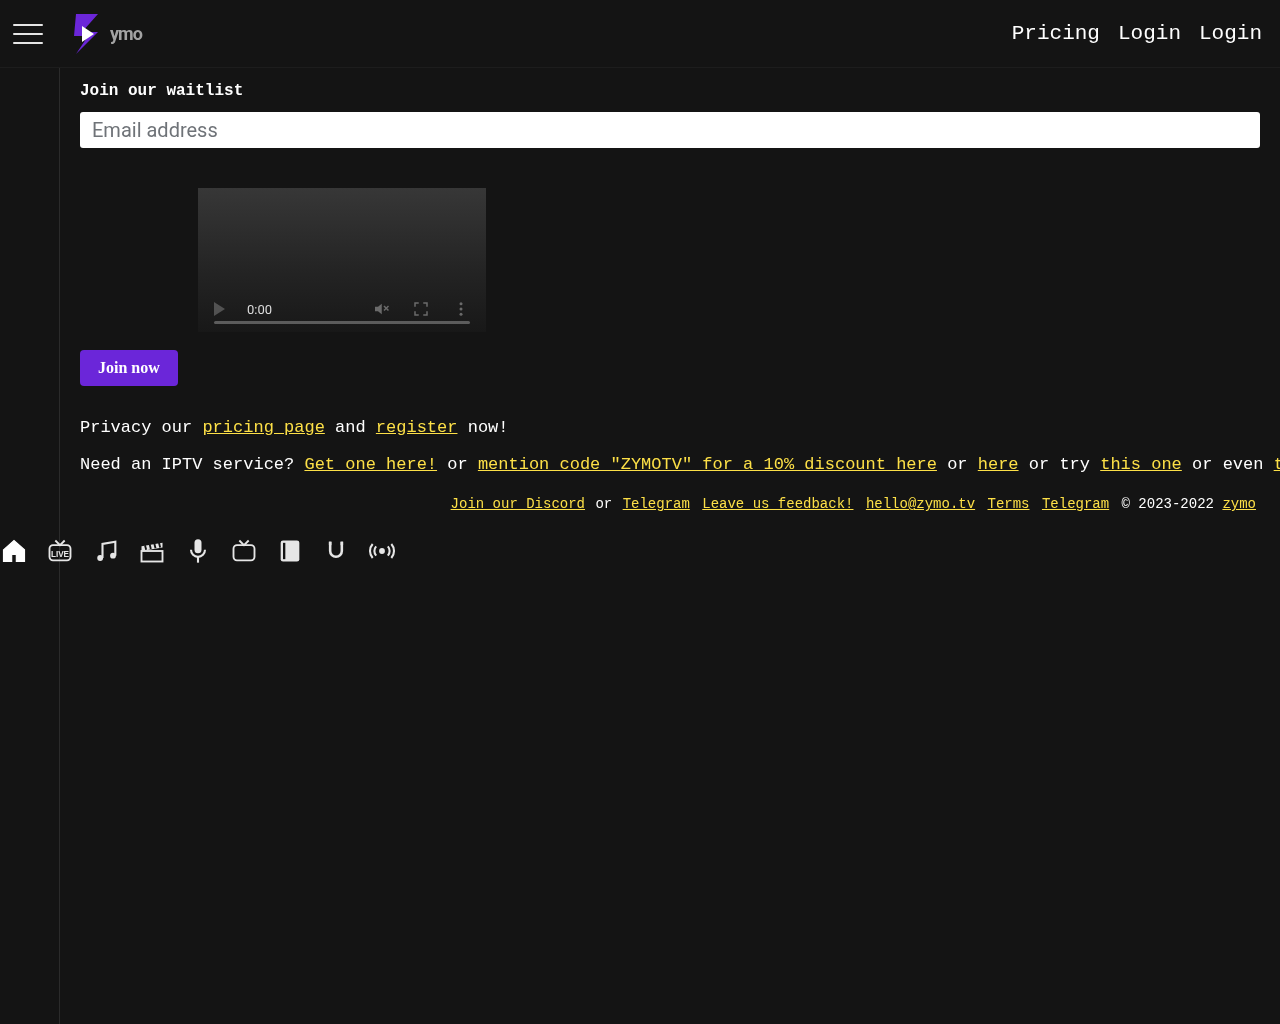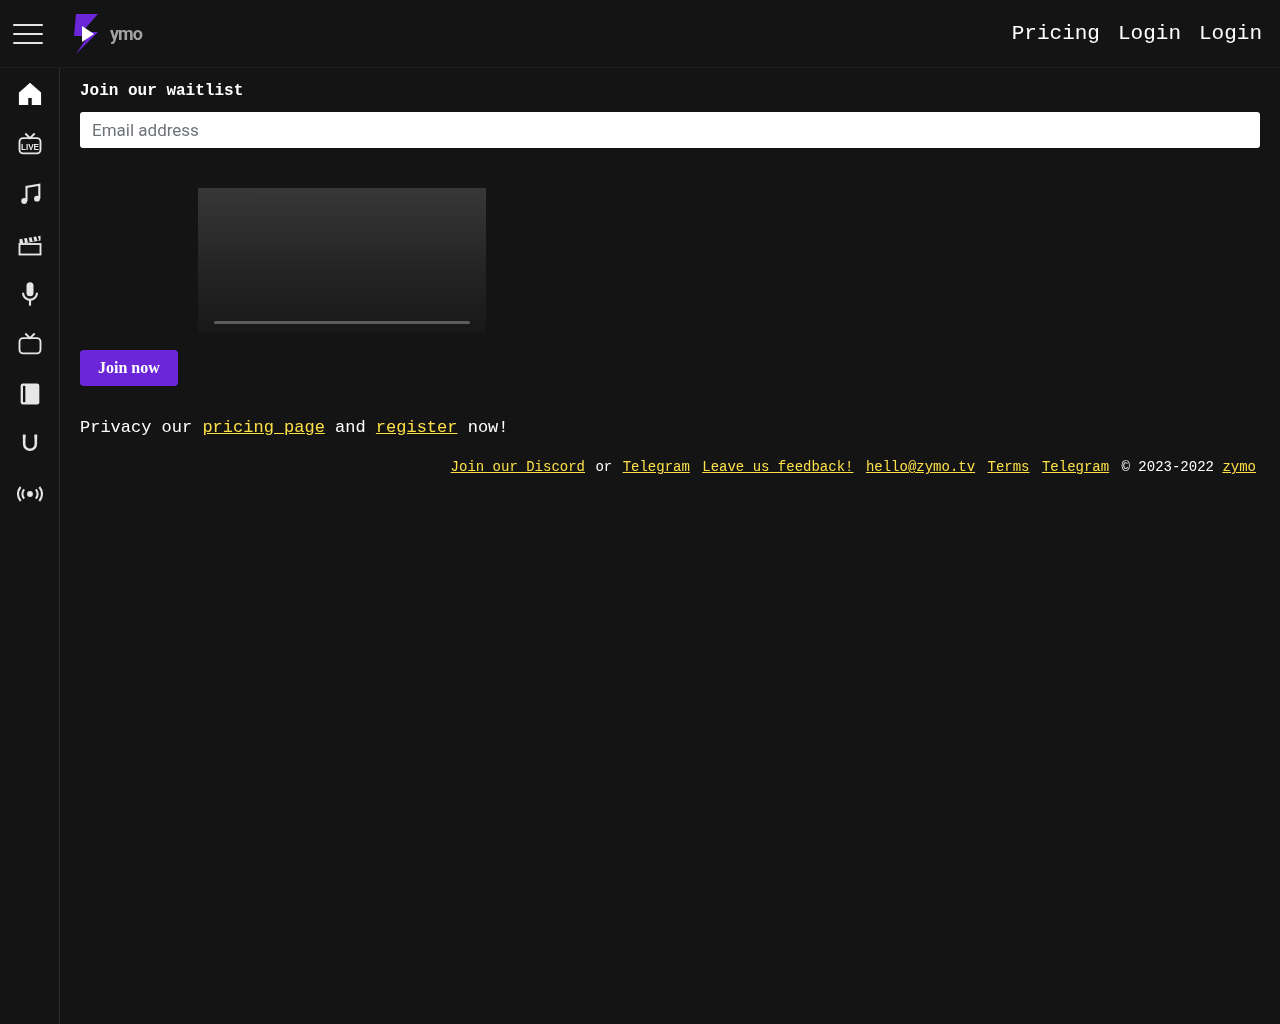--- a/index.html
+++ b/index.html
@@ -73,21 +73,21 @@
   .body {
     flex: 1;
     display: flex;
     min-height: 0;
   }
   .sidebar {
     width: 60px;
     flex-shrink: 0;
     border-right: 1px solid rgba(255,255,255,0.1);
     display: flex;
-    flex-direction: column;
+    flex-direction: row;
     align-items: center;
     padding-top: 10px;
     gap: 18px;
     background: #141414;
   }
   .side-icon {
     width: 32px; height: 32px;
     display: flex; align-items: center; justify-content: center;
     cursor: pointer;
     color: #eaeaea;
@@ -105,21 +105,21 @@
     font-weight: 700;
     margin: 0 0 12px 0;
     color: #fff;
   }
   .email-input {
     width: 100%;
     height: 36px;
     border: none;
     border-radius: 3px;
     padding: 0 12px;
-    font-size: 17px;
+    font-size: 20px;
     font-family: -apple-system, BlinkMacSystemFont, "Segoe UI", Roboto, sans-serif;
     color: #333;
     background: #fff;
     outline: none;
   }
   .email-input::placeholder { color: #6f7378; }
   .video-wrap { margin: 40px 0 18px 118px; }
   .video-player {
     width: 288px; height: 144px;
     background: linear-gradient(to bottom, #373737 0%, #232323 60%, #181818 100%);
@@ -266,30 +266,51 @@
             </svg>
       </div>
     </div>
 
     <div class="main">
       <h2 class="heading">Join our waitlist</h2>
       <input class="email-input" type="email" placeholder="Email address" style="">
 
       <div class="video-wrap">
         <div class="video-player">
+          <div class="video-controls">
+            <div class="vc-play"></div>
+            <span class="vc-time">0:00</span>
+            <div class="vc-spacer"></div>
+            <svg class="vc-icon" viewBox="0 0 24 24">
+                  <path d="M4 9h4l5-4v14l-5-4H4z" fill="#aaa"></path>
+                  <line x1="16" y1="8" x2="22" y2="14" stroke="#aaa" stroke-width="2"></line>
+                  <line x1="22" y1="8" x2="16" y2="14" stroke="#aaa" stroke-width="2"></line>
+                </svg>
+            <svg class="vc-icon" viewBox="0 0 24 24" fill="none" stroke="#aaa" stroke-width="2">
+                  <path d="M4 9V4h5M20 9V4h-5M4 15v5h5M20 15v5h-5"></path>
+                </svg>
+            <svg class="vc-icon" viewBox="0 0 24 24" fill="#aaa">
+                  <circle cx="12" cy="5" r="2"></circle>
+                  <circle cx="12" cy="12" r="2"></circle>
+                  <circle cx="12" cy="19" r="2"></circle>
+                </svg>
+          </div>
           <div class="vc-track"></div>
         </div>
       </div>
 
       <button class="join-btn">Join now</button>
 
       <p class="copy">
         <span>Privacy our </span><a>pricing page</a><span> and </span><a>register</a><span> now!</span>
       </p>
 
+      <p class="copy">
+        <span>Need an IPTV service? </span><a>Get one here!</a><span> or </span><a>mention code "ZYMOTV" for a 10% discount here</a><span> or </span><a>here</a><span> or try </span><a>this one</a><span> or even </span><a>t</a>
+      </p>
 
       <div class="footer">
         <a>Join our Discord</a><span class="sep"> or </span><a>Telegram</a>
         <span class="sep"> </span>
         <a>Leave us feedback!</a>
         <span class="sep"> </span>
         <a>hello@zymo.tv</a>
         <span class="sep"> </span>
         <a>Terms</a>
         <span class="sep"> </span>

